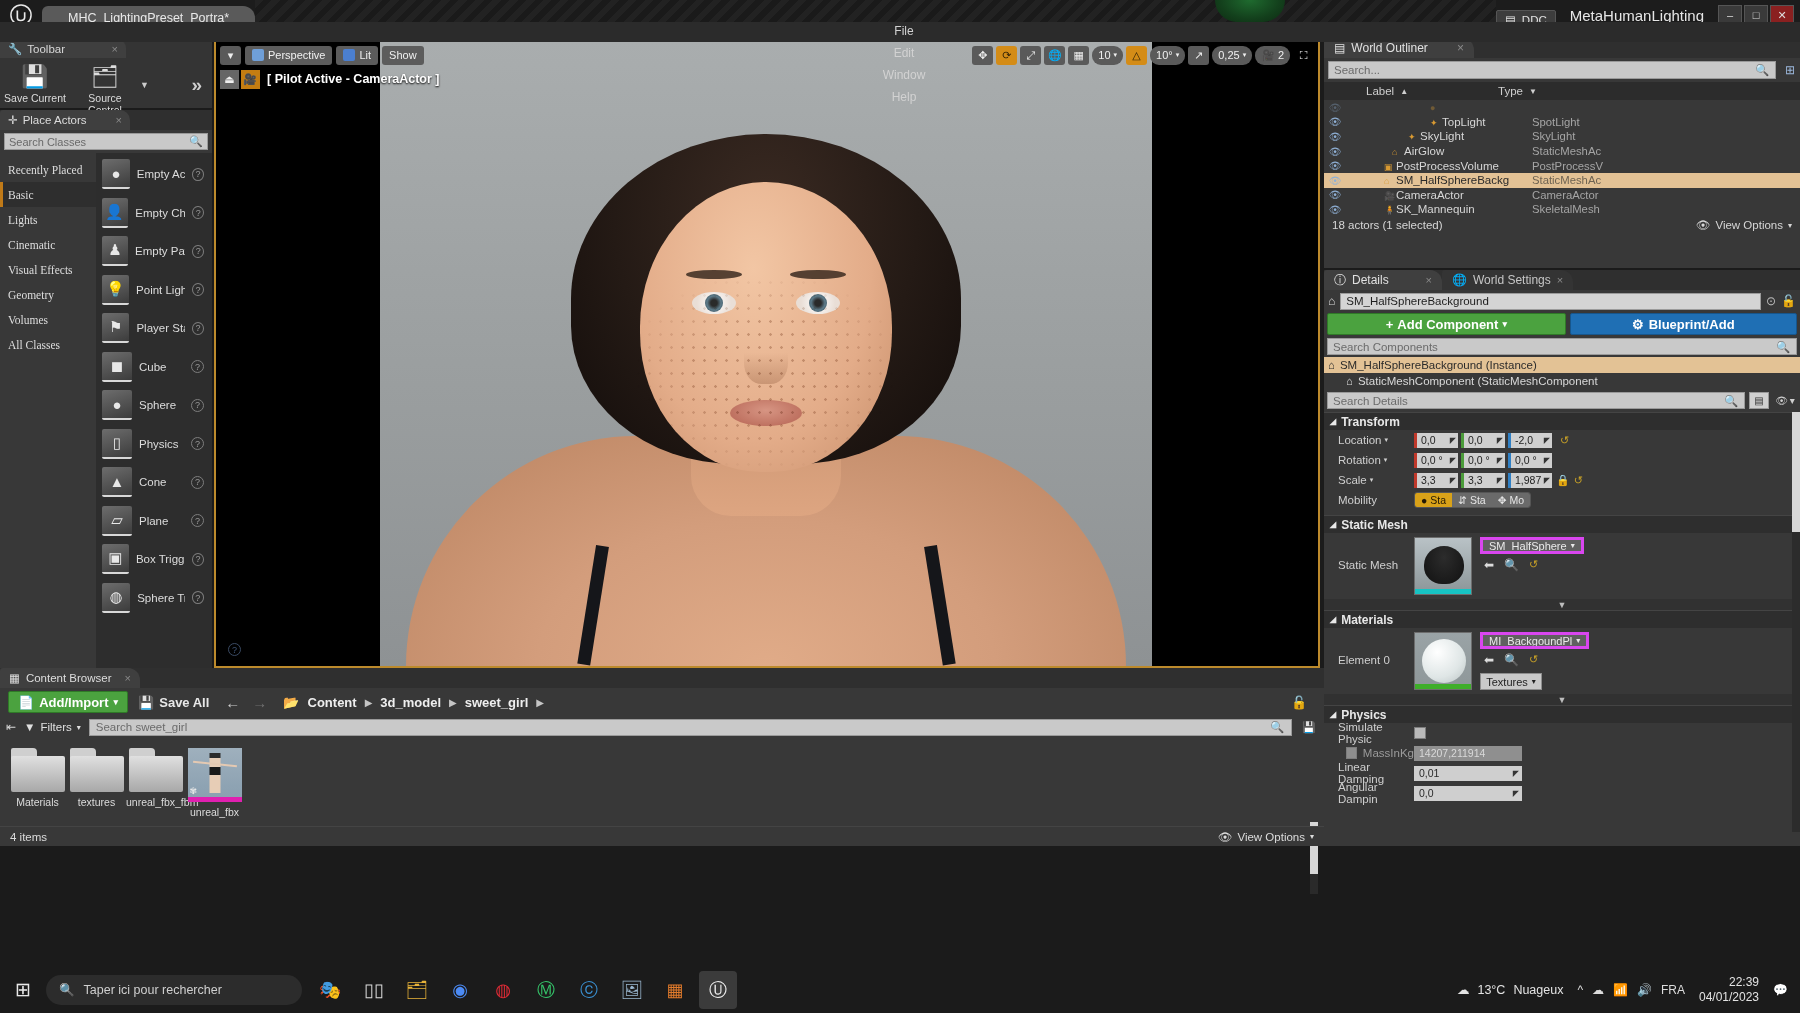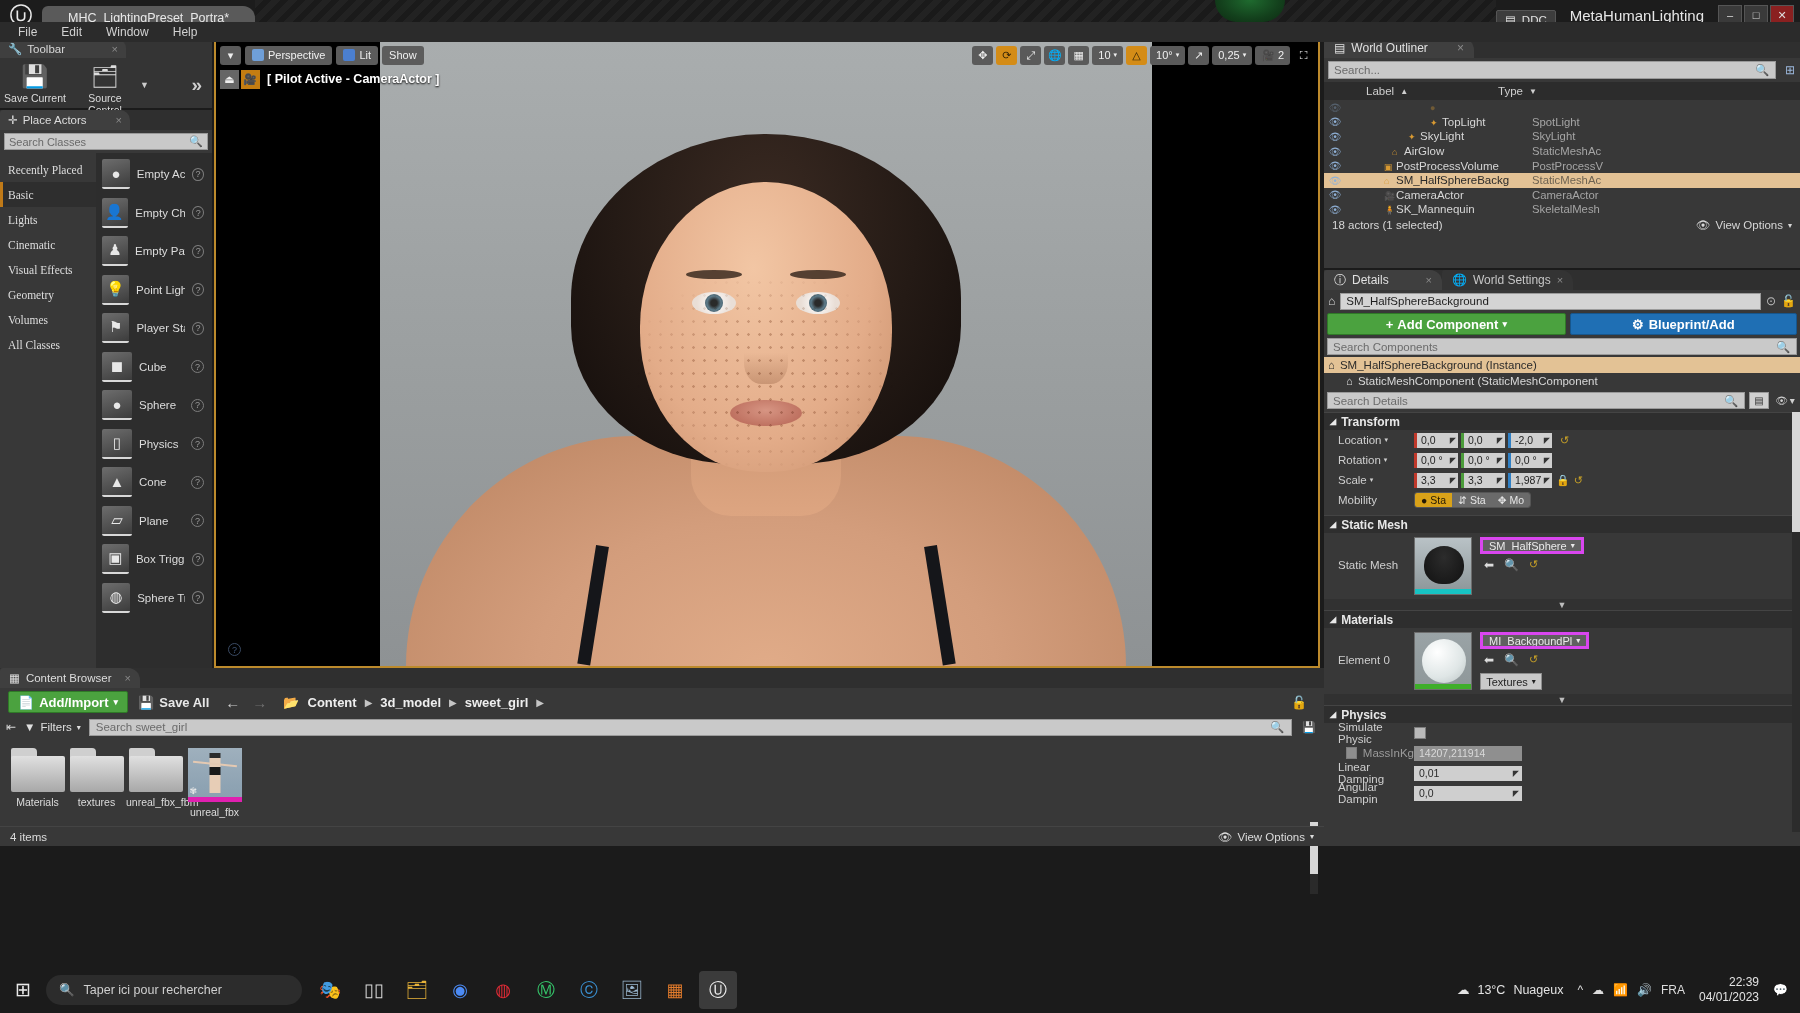--- a/index.html
+++ b/index.html
@@ -23,21 +23,21 @@
   .win-btn.close { background:#8a2020; }
   .top-right-label { color:#e6e6e6; font-size:15px; padding:0 14px; height:30px;
     display:flex; align-items:center; }
   .ddc-pill { display:flex; align-items:center; gap:6px; background:#3d3d3d; border:1px solid #555;
     height:20px; padding:0 8px; font-size:11.5px; color:#e2e2e2; border-radius:2px; }
   .greenblob { position:absolute; left:1215px; top:0px; width:70px; height:22px; border-radius:0 0 40px 40px;
     background:radial-gradient(ellipse at 50% 0%, #1f6b2f 0%, #13401c 60%, #0d2a12 100%); }
 
   
   .menubar { position:absolute; left:0; top:22px; width:1800px; height:20px;
-    background:#2b2b2b; display:flex; align-items:center; padding-left:8px; gap:4px; z-index:3;}
+    background:#2b2b2b; display:flex; align-items:center; padding-left:8px; gap:4px; z-index:3;flex-direction:column;}
   .menubar .mi { font-size:12px; color:#d2d2d2; padding:2px 10px; }
 
   
   .toolbar-panel { position:absolute; left:0; top:40px; width:212px; height:68px; background:#343434; }
   .panel-tab { height:18px; background:#3f3f3f; display:flex; align-items:center; gap:5px;
     padding:0 8px; font-size:11.5px; color:#d8d8d8; border-radius:3px 8px 0 0; width:126px; }
   .panel-tab .x { margin-left:auto; color:#8a8a8a; font-size:11px; }
   .tb-body { display:flex; align-items:flex-start; height:50px; padding-top:4px; }
   .tb-item { width:70px; text-align:center; font-size:10.5px; color:#dcdcdc; }
   .tb-ico { height:30px; display:flex; align-items:center; justify-content:center; font-size:22px; }
@@ -71,21 +71,21 @@
     background:#000; border:2px solid #bc8a2c; }
   .vp-toolbar { position:absolute; left:0; top:0; width:100%; height:26px; display:flex;
     align-items:center; gap:4px; padding:0 4px; }
   .vt-btn { height:19px; background:#5c5c5c; border-radius:3px; display:flex; align-items:center;
     gap:4px; padding:0 7px; font-size:11px; color:#f0f0f0; }
   .vt-sq { width:12px; height:12px; border-radius:2px; }
   .vp-right { margin-left:auto; display:flex; align-items:center; gap:3px; }
   .vt-ico { width:21px; height:19px; background:#5a5a5a; border-radius:3px; display:flex;
     align-items:center; justify-content:center; font-size:11px; color:#eee; }
   .vt-ico.on { background:#d48c17; color:#2a1d05; }
-  .vt-num { height:19px; background:#5a5a5a; border-radius:3px; padding:0 6px; font-size:11px;
+  .vt-num { height:19px; background:#5a5a5a; border-radius:9px; padding:0 6px; font-size:11px;
     color:#f0f0f0; display:flex; align-items:center; gap:3px; }
   .vp-pilot { position:absolute; left:4px; top:27px; height:20px; display:flex; align-items:center; gap:2px; }
   .pilot-i { width:19px; height:19px; background:#666; display:flex; align-items:center;
     justify-content:center; font-size:11px; color:#eee; }
   .pilot-i.orange { background:#c47d12; }
   .pilot-txt { font-size:12.5px; color:#fff; font-weight:bold; padding-left:5px; text-shadow:0 1px 2px #000; }
   .vp-scene { position:absolute; left:164px; top:0; width:772px; height:100%; overflow:hidden; }
   .vp-help { position:absolute; left:12px; bottom:10px; width:13px; height:13px; border:1px solid #3a4a63;
     border-radius:50%; font-size:9px; color:#3f5577; display:flex; align-items:center; justify-content:center; }
 

